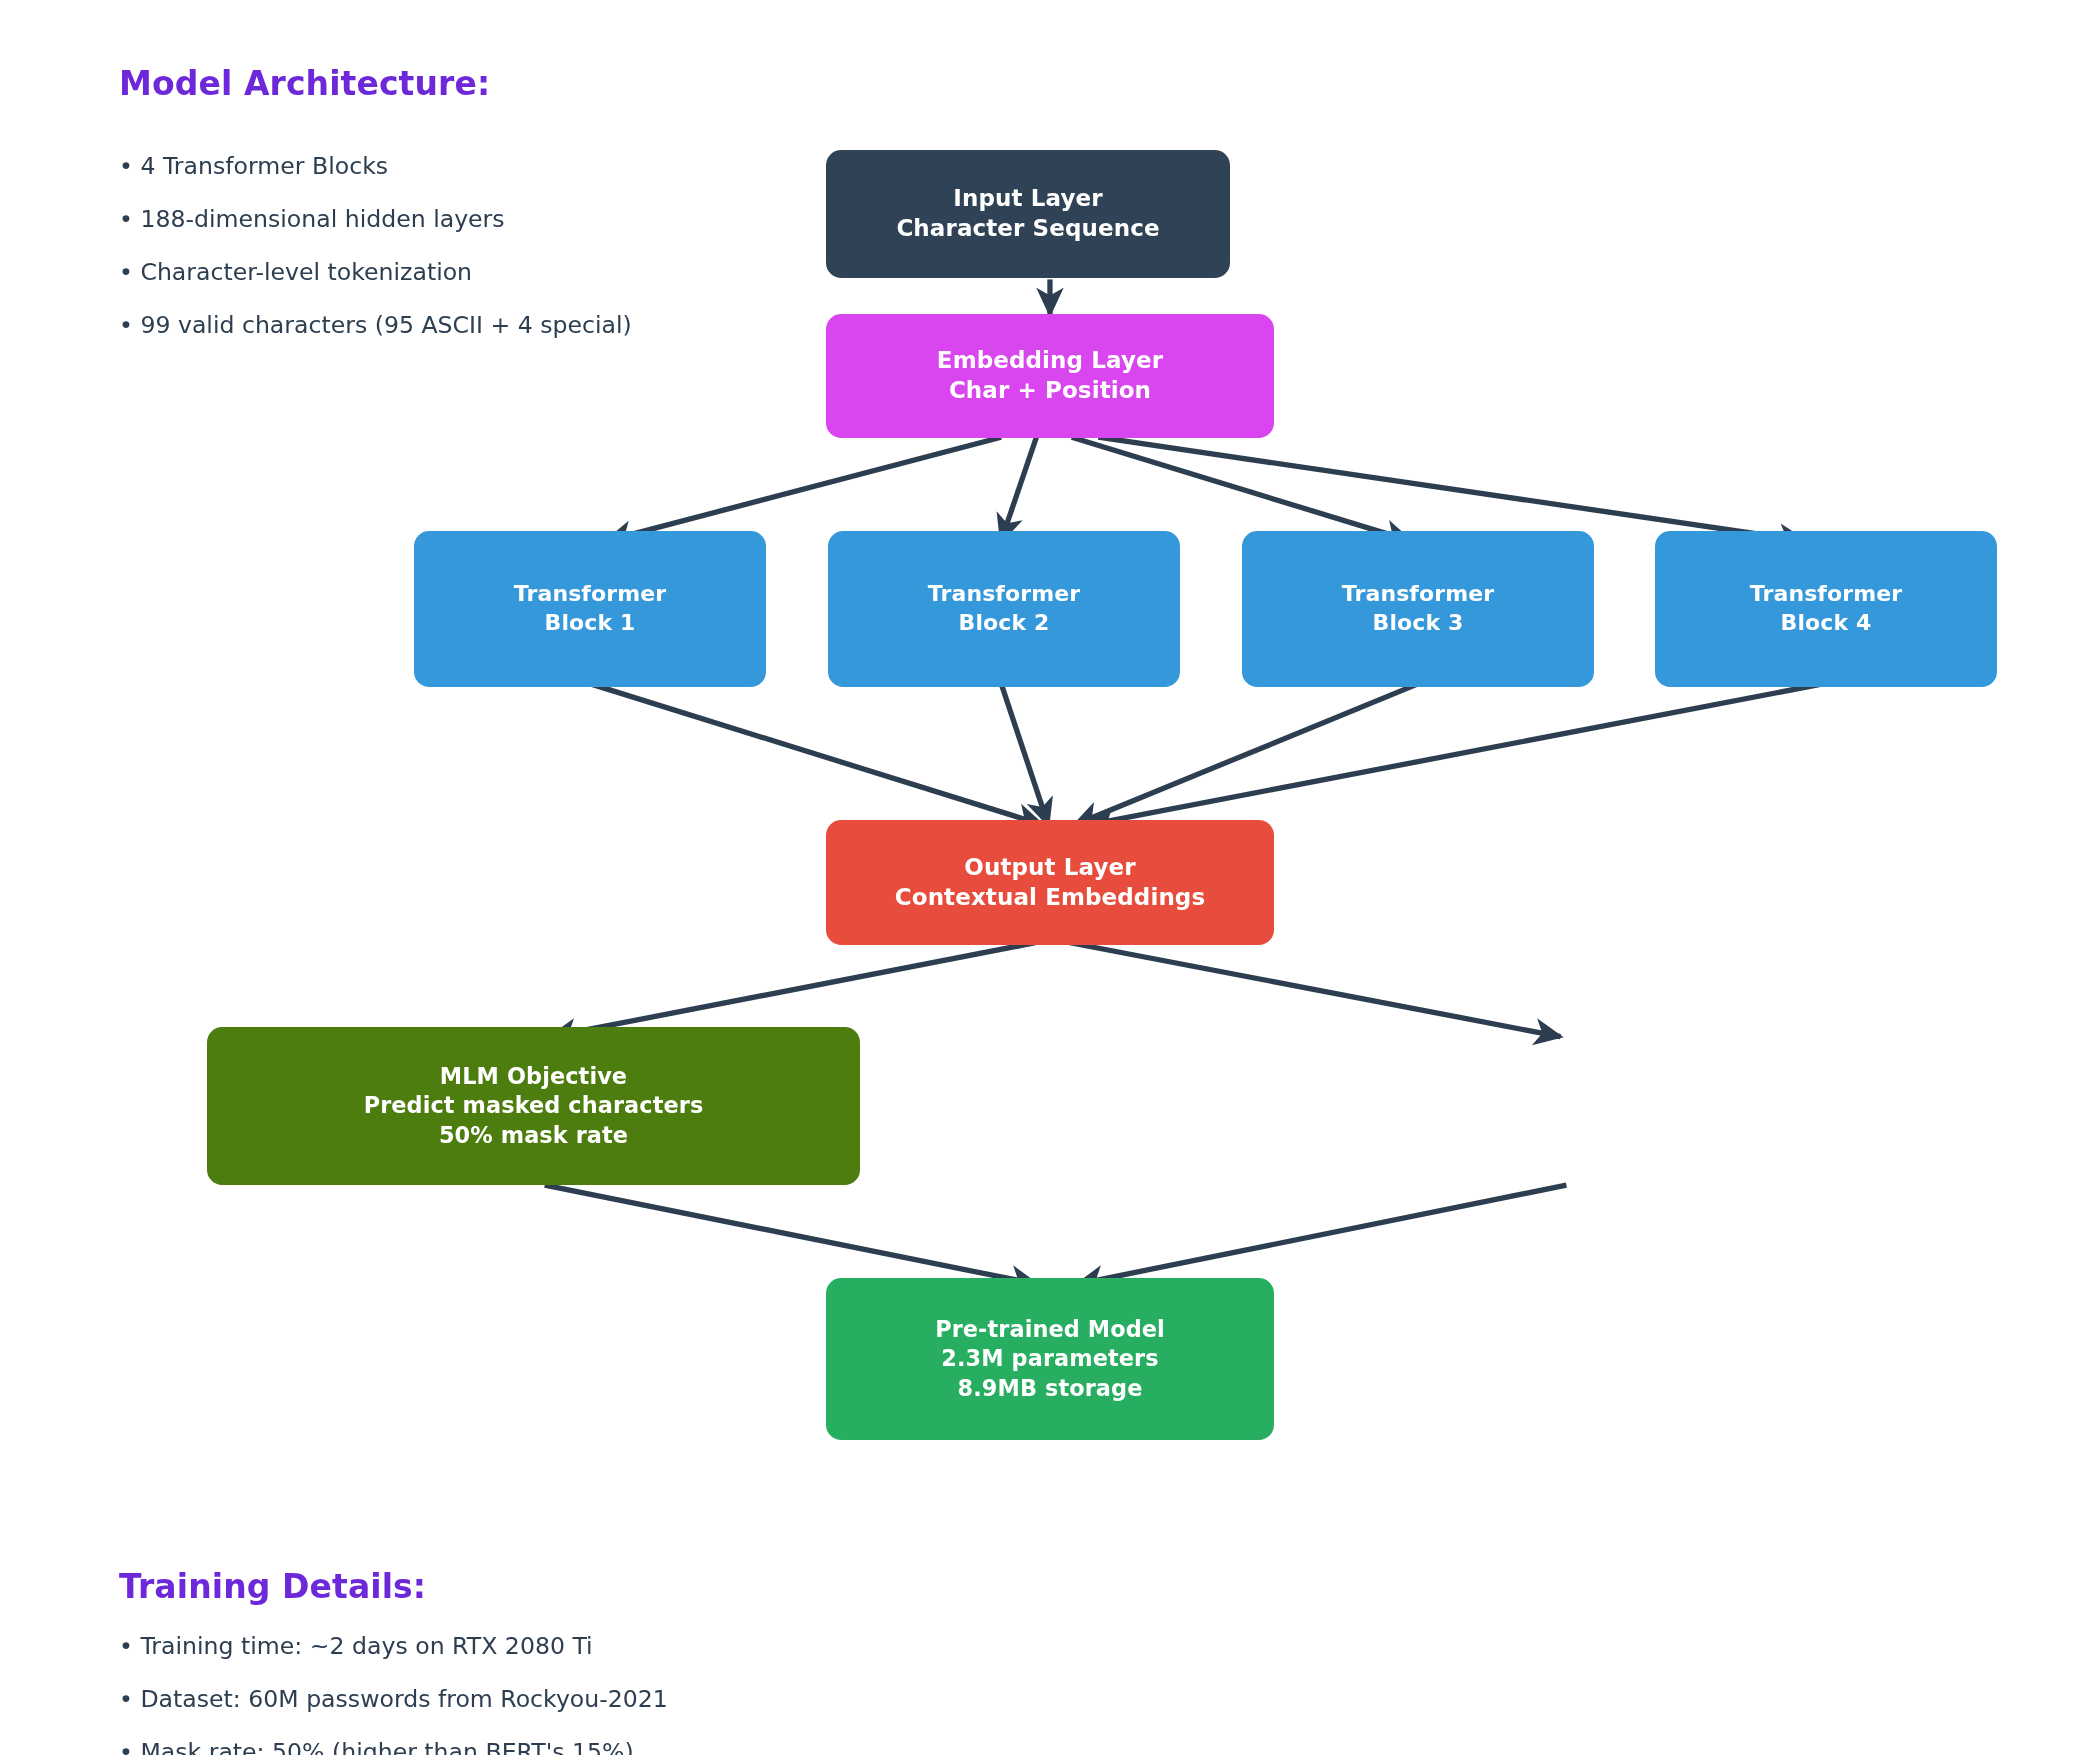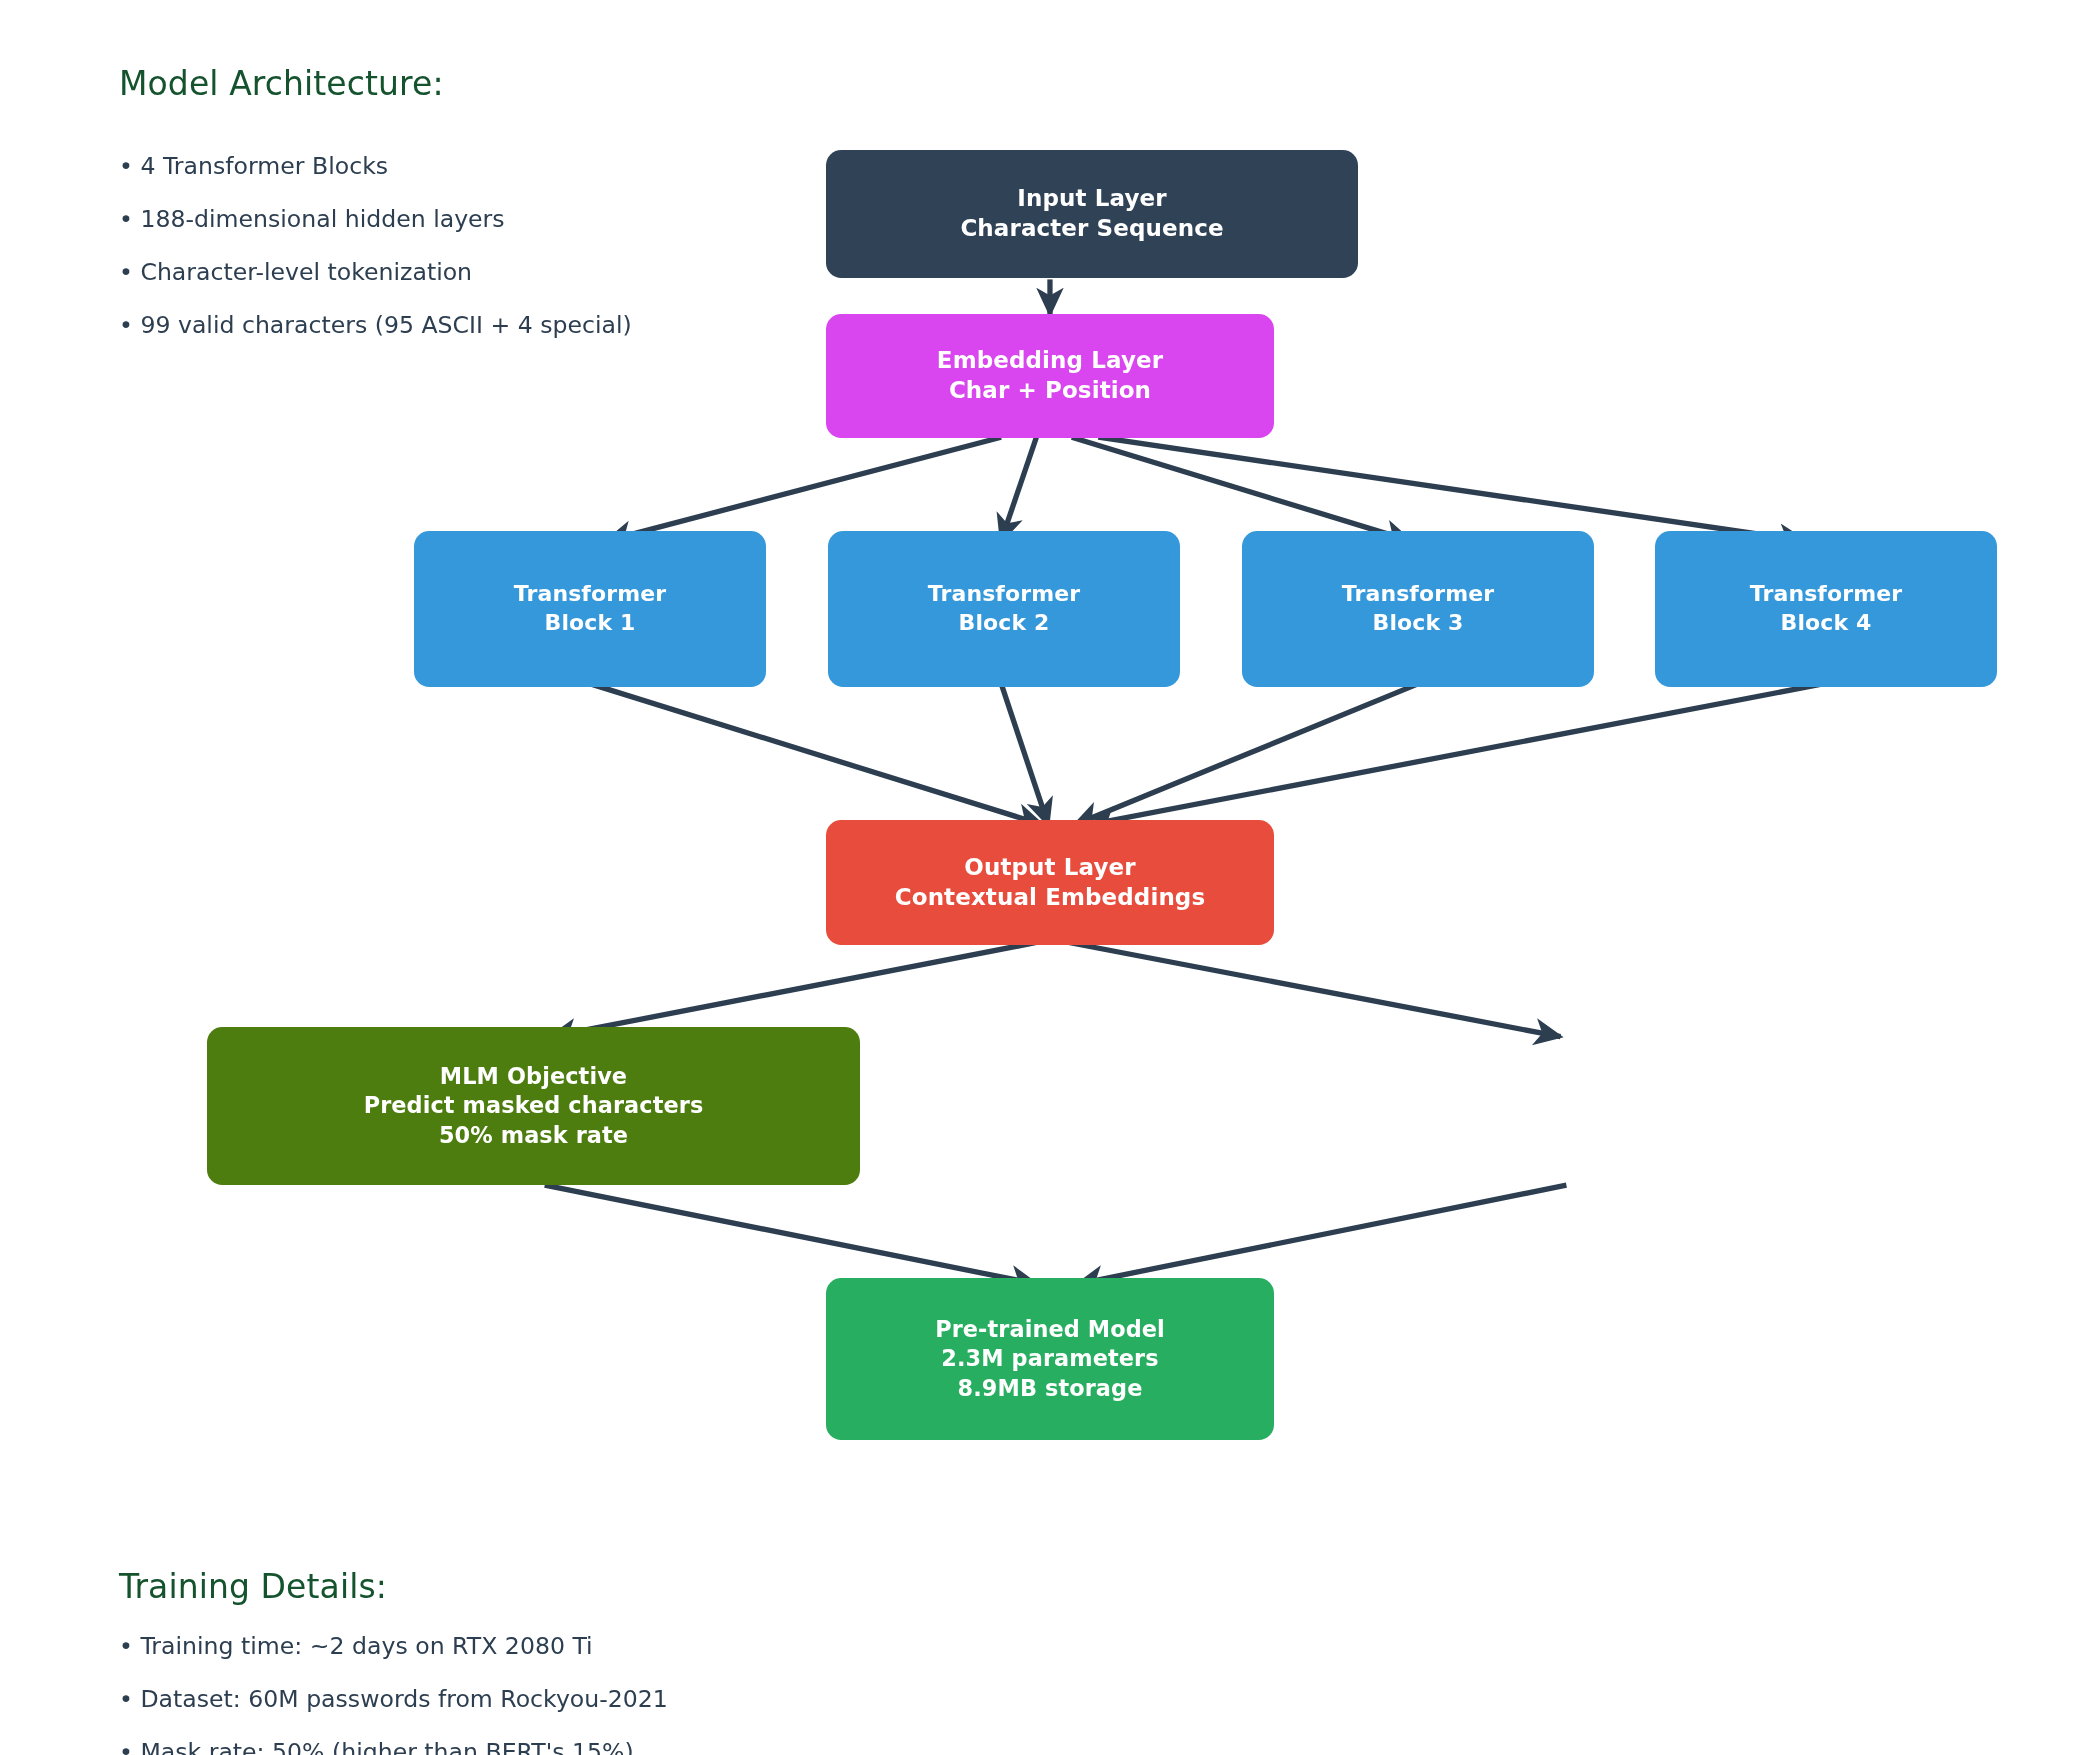--- a/index.html
+++ b/index.html
@@ -40,22 +40,22 @@
     z-index: 3;
     box-sizing: border-box;
     padding: 3.5px 8.2px;
   }
   .node-label {
     white-space: pre-line;
     display: block;
   }
   .section-heading {
     position: absolute;
-    color: #14532d;
-    font-weight: normal;
+    color: #6d28d9;
+    font-weight: bold;
     letter-spacing: 0.1px;
     z-index: 4;
   }
   .bullet-list {
     position: absolute;
     z-index: 4;
     margin: 0;
     padding: 0;
     list-style: none;
   }
@@ -100,21 +100,21 @@
 
   <div class="section-heading" style="left:119px; top:64px; font-size:33px;">Model Architecture:</div>
 
   <ul class="bullet-list" style="left:119px; top:152px; font-size:23.6px;">
     <li style="margin-bottom:25px;">• 4 Transformer Blocks</li>
     <li style="margin-bottom:25px;">• 188-dimensional hidden layers</li>
     <li style="margin-bottom:25px;">• Character-level tokenization</li>
     <li style="margin-bottom:0;">• 99 valid characters (95 ASCII + 4 special)</li>
   </ul>
 
-  <div class="node" style="left:826px; top:150px; width:532px; height:128px; background:#2f4256; font-size:23px;">
+  <div class="node" style="left:826px; top:150px; width:404px; height:128px; background:#2f4256; font-size:23px;">
     <span class="node-label">Input Layer
 Character Sequence</span>
   </div>
 
   <div class="node" style="left:826px; top:314px; width:448px; height:124px; background:#d946ef; font-size:23px;">
     <span class="node-label">Embedding Layer
 Char + Position</span>
   </div>
 
   <div class="node" style="left:414px; top:531px; width:352px; height:156px; background:#3498db; font-size:22px;">

